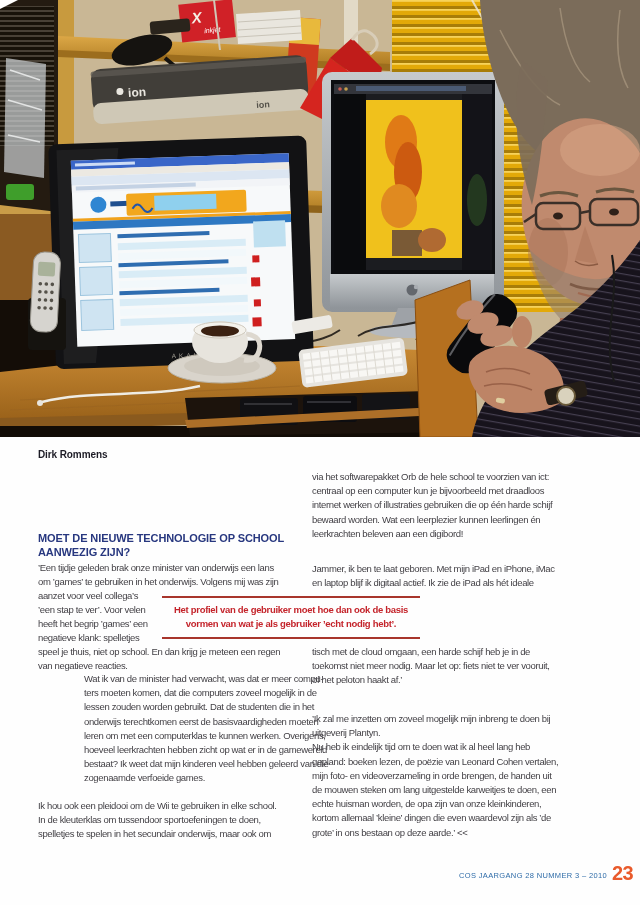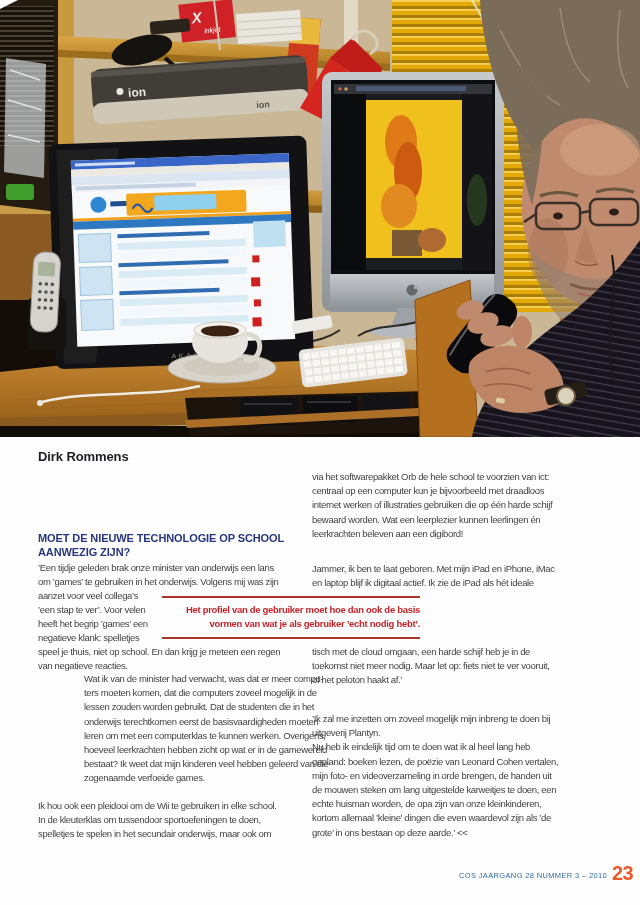--- a/index.html
+++ b/index.html
@@ -1,28 +1,28 @@
 <!DOCTYPE html>
 <html><head>
 <meta charset="utf-8">
 <style>
   html,body{margin:0;padding:0;background:#777;}
   .page{position:relative;width:640px;height:905px;background:#fefefe;overflow:hidden;
         font-family:"Liberation Sans", sans-serif;margin:0 auto;}
   .photo{position:absolute;left:0;top:0;width:640px;height:437px;}
-  .caption{position:absolute;left:38px;top:449px;font-size:13px;font-weight:bold;
+  .caption{position:absolute;left:38px;top:449px;font-size:10px;font-weight:bold;
            color:#1d1c26;letter-spacing:-0.1px;}
   .para{position:absolute;font-size:9.5px;line-height:14.2px;letter-spacing:-0.35px;
         color:#413f44;white-space:pre;}
   .narrow{white-space:pre;}
   .col-heading{position:absolute;font-size:11px;line-height:14.4px;font-weight:bold;
         color:#27377f;letter-spacing:-0.1px;white-space:pre;}
   .pullquote{position:absolute;left:162px;top:596px;width:258px;
         border-top:2px solid #a8352c;border-bottom:2px solid #a8352c;
-        padding:5px 0 6px 0;text-align:right;color:#c4242b;font-weight:bold;
+        padding:5px 0 6px 0;text-align:center;color:#c4242b;font-weight:bold;
         font-size:9.5px;line-height:14px;letter-spacing:-0.3px;white-space:pre-line;}
   .footer-issue{position:absolute;right:33px;top:871px;font-size:7.5px;font-weight:normal;
         color:#2f6ca8;letter-spacing:0.35px;}
   .page-number{position:absolute;left:612px;top:862px;font-size:20px;font-weight:bold;
         color:#e95a2b;letter-spacing:-0.5px;}
 </style>
 </head>
 <body>
 
 <div class="page">

